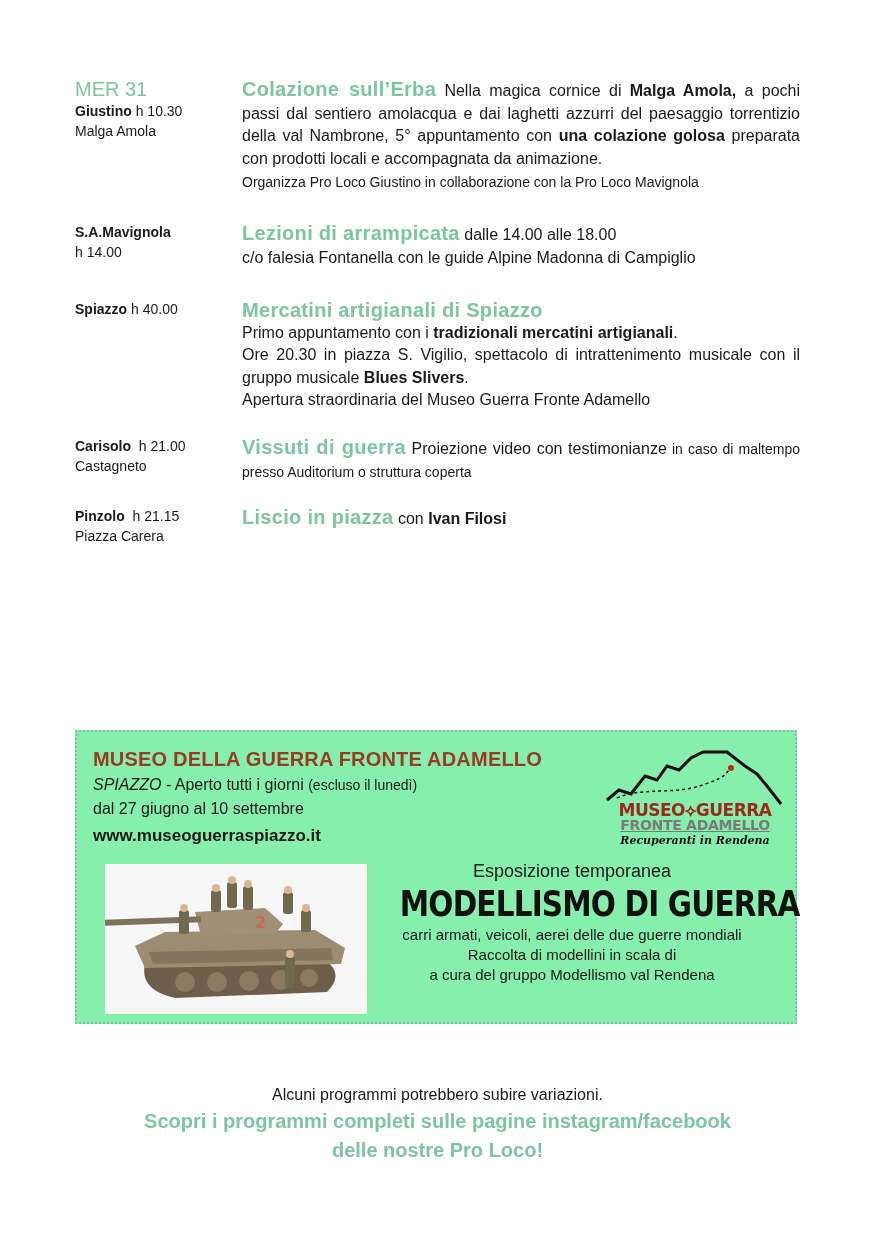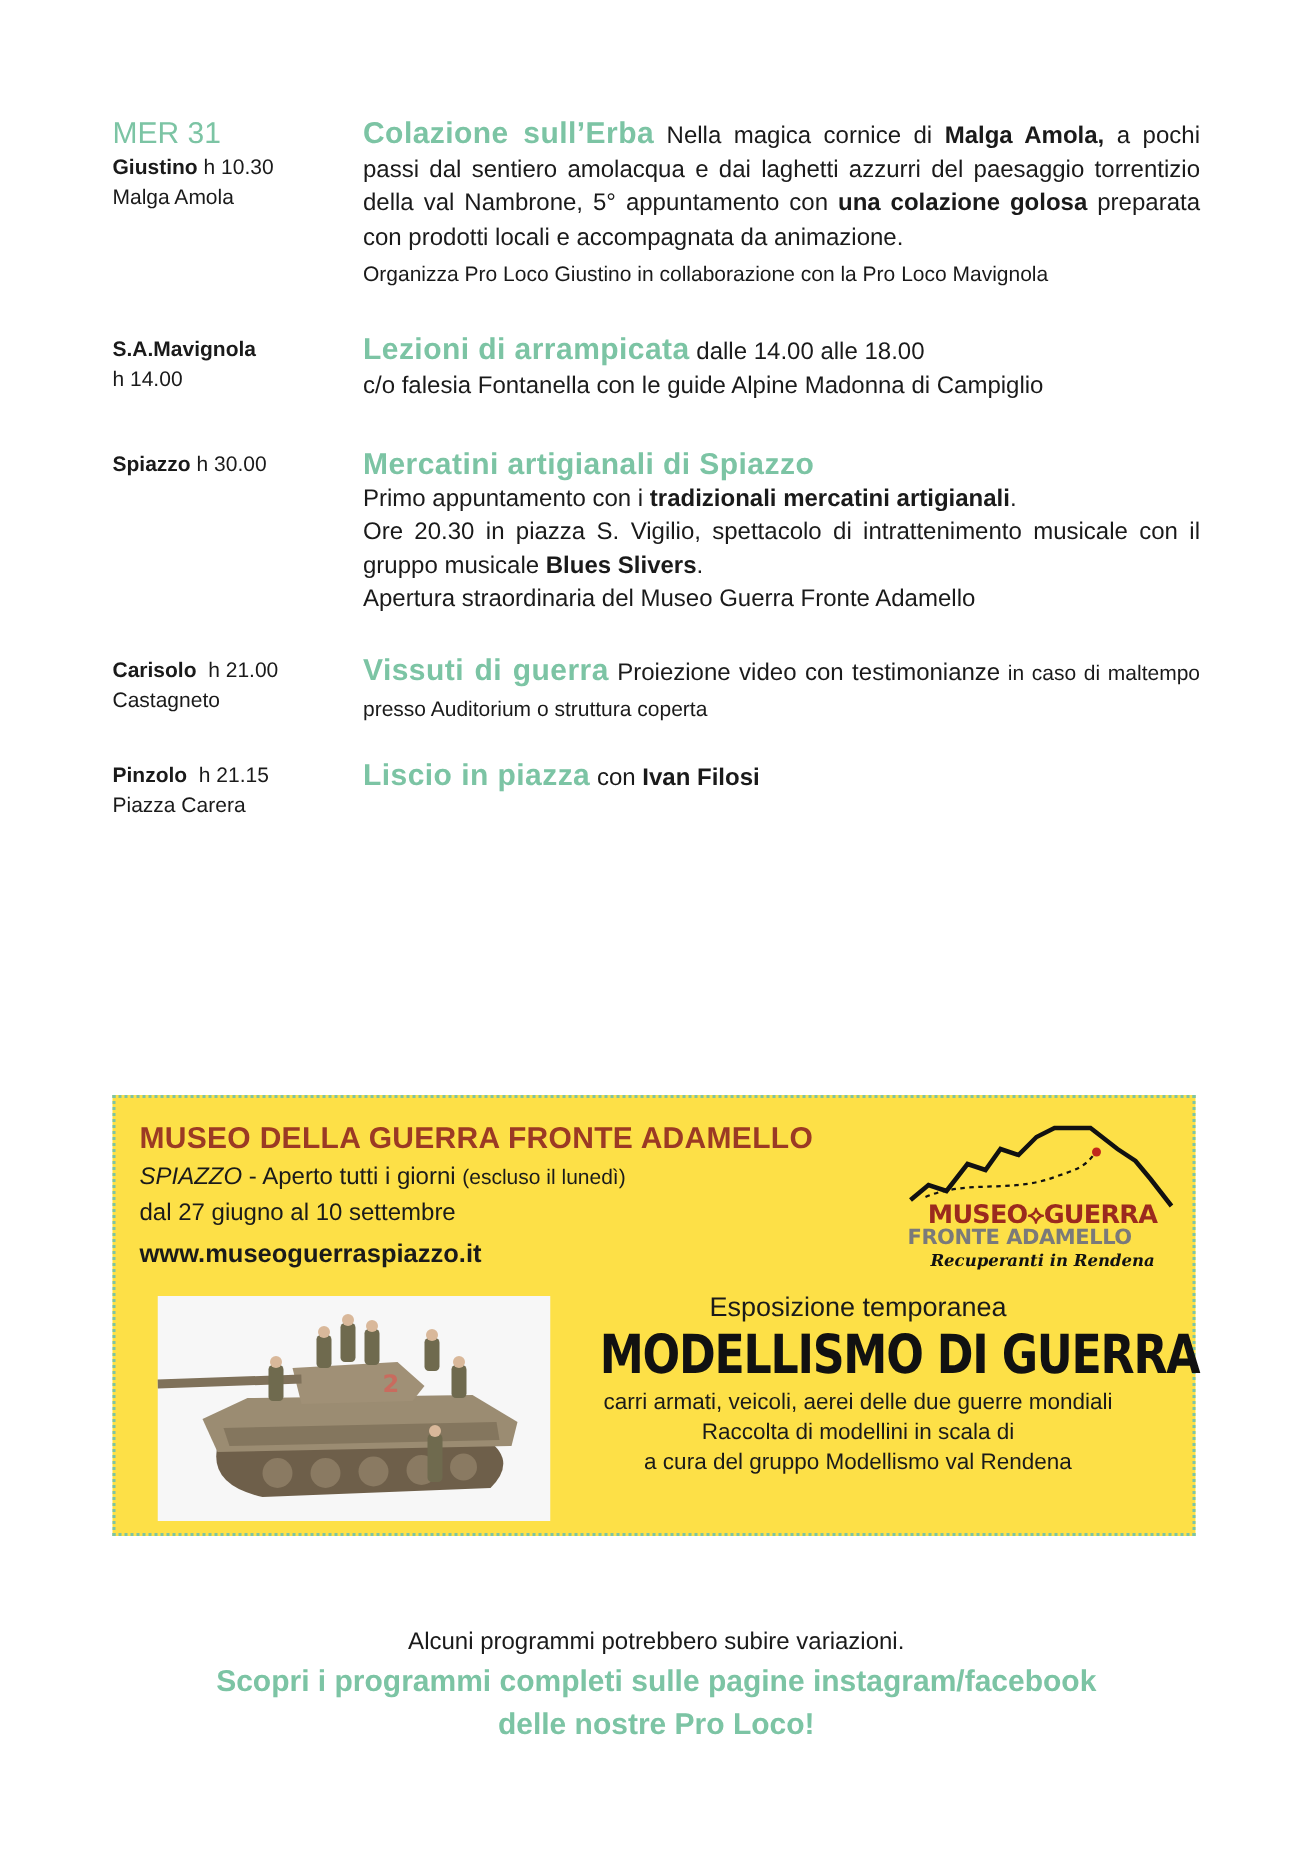--- a/index.html
+++ b/index.html
@@ -21,40 +21,40 @@
       position: absolute; left: 167px; top: 0; width: 558px;
       font-size: 16px; line-height: 22.5px; text-align: justify;
     }
     .title {
       font-size: 20px; font-weight: bold; color: #7cc4a4; letter-spacing: 0.3px;
     }
     .small { font-size: 14px; }
 
     .museum-box {
       position: absolute; left: 75px; top: 730px; width: 722px; height: 294px;
-      border: 2px dotted #7cc4a4; background: #fde047; box-sizing: border-box;
+      border: 2px dotted #7cc4a4; background: #86efac; box-sizing: border-box;
     }
     .museum-title {
       position: absolute; left: 16px; top: 16px; font-size: 20px; font-weight: bold;
       color: #9b3a24; letter-spacing: 0.2px;
     }
     .museum-line { position: absolute; left: 16px; font-size: 16px; color: #1a1a1a; }
     .museum-line .small { font-size: 14px; }
     .museum-url { font-weight: bold; font-size: 17px; }
 
     .logo { position: absolute; left: 528px; top: 16px; width: 180px; height: 104px; }
     .logo-text1 {
       position: absolute; left: 0; top: 54px; width: 180px; text-align: center;
       font-family: "DejaVu Sans", sans-serif; font-weight: bold; font-size: 17px; color: #9b2a1e;
       letter-spacing: -0.5px; line-height: 17px;
     }
     .logo-text2 {
-      position: absolute; left: 0; top: 70px; width: 180px; text-align: left;
+      position: absolute; left: 0; top: 70px; width: 180px; text-align: center;
       font-family: "DejaVu Sans", sans-serif; font-weight: bold; font-size: 14px; color: #7a7a7a;
-      letter-spacing: -0.3px; line-height: 14px;
+      letter-spacing: -0.3px; line-height: 14px; text-decoration: underline;
     }
     .logo-text3 {
       position: absolute; left: 0; top: 86px; width: 180px; text-align: center;
       font-family: "DejaVu Serif", serif; font-style: italic; font-weight: bold; font-size: 11px; color: #111;
     }
 
     .tank { position: absolute; left: 28px; top: 132px; width: 262px; height: 150px; }
 
     .expo {
       position: absolute; left: 285px; top: 127px; width: 420px; text-align: center;
@@ -93,21 +93,21 @@
     <div>h 14.00</div>
   </div>
   <div class="right" style="text-align:left;">
     <span class="title">Lezioni di arrampicata</span><span> dalle 14.00 alle 18.00</span>
     <div>c/o falesia Fontanella con le guide Alpine Madonna di Campiglio</div>
   </div>
 </div>
 
 <div class="event" style="top:299px;">
   <div class="left">
-    <div><b>Spiazzo</b> <span>h 30.00</span></div>
+    <div><b>Spiazzo</b> <span>h 40.00</span></div>
   </div>
   <div class="right">
     <div class="title">Mercatini artigianali di Spiazzo</div>
     <div style="text-align:left;"><span>Primo appuntamento con i </span><b>tradizionali mercatini artigianali</b><span>.</span></div>
     <div><span>Ore 20.30 in piazza S. Vigilio, spettacolo di intrattenimento musicale con il gruppo musicale </span><b>Blues Slivers</b><span>.</span></div>
     <div style="text-align:left;">Apertura straordinaria del Museo Guerra Fronte Adamello</div>
   </div>
 </div>
 
 <div class="event" style="top:436px;">

